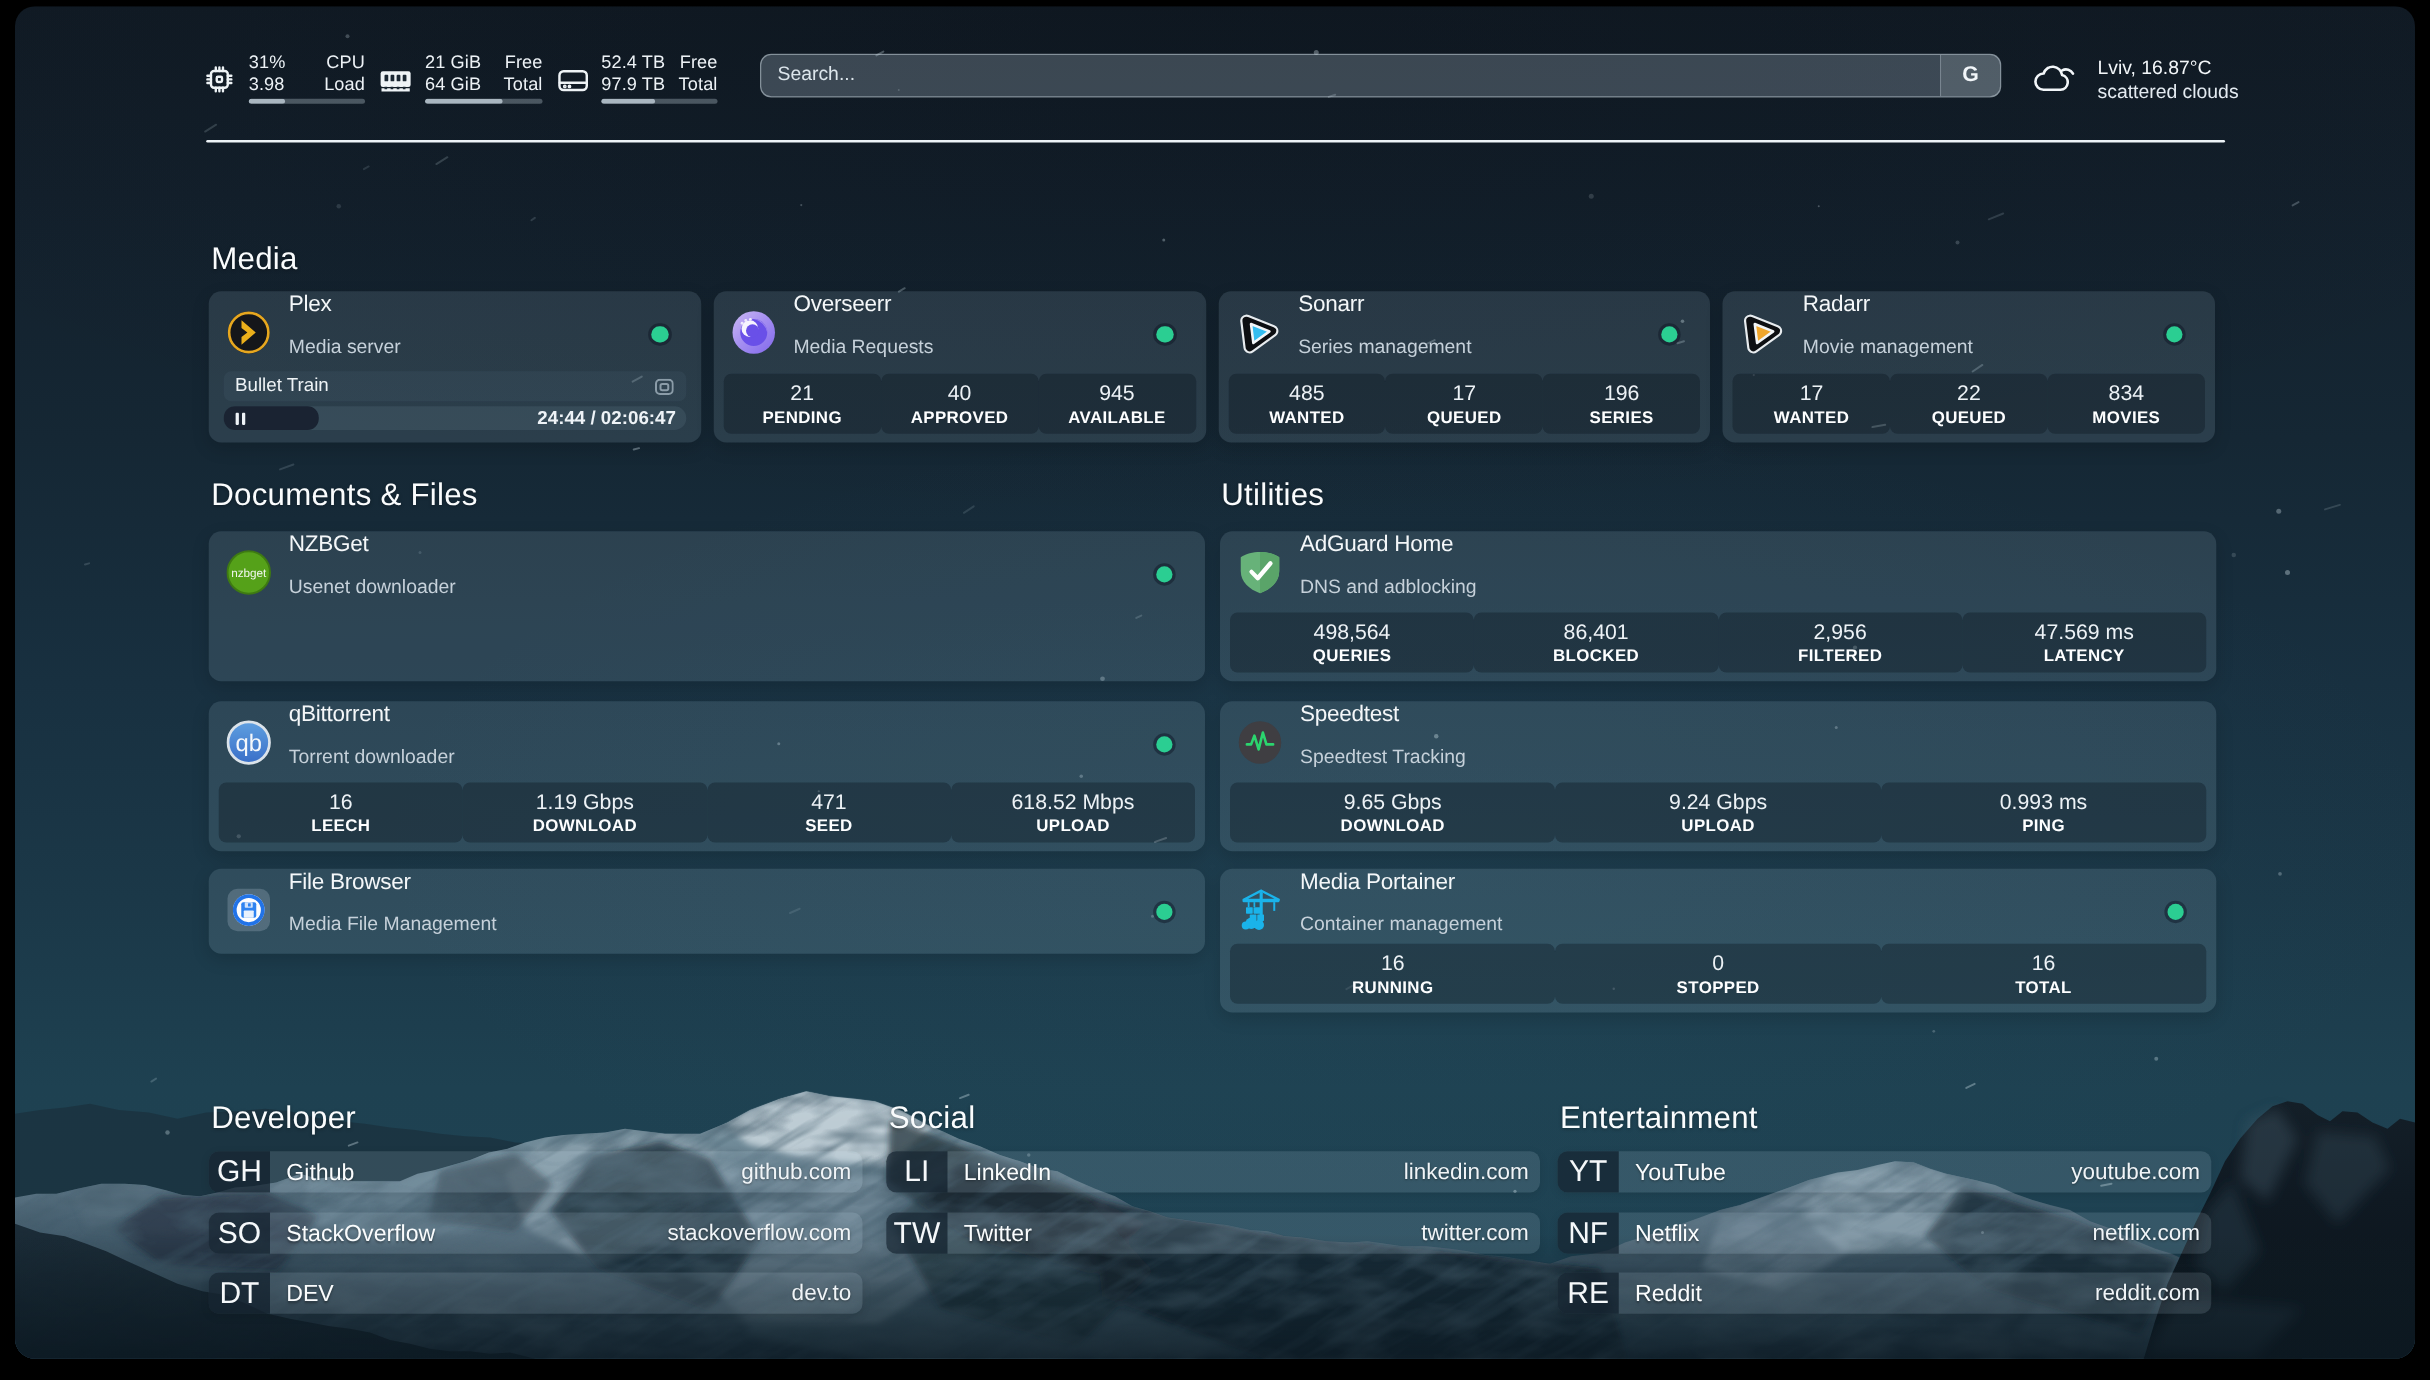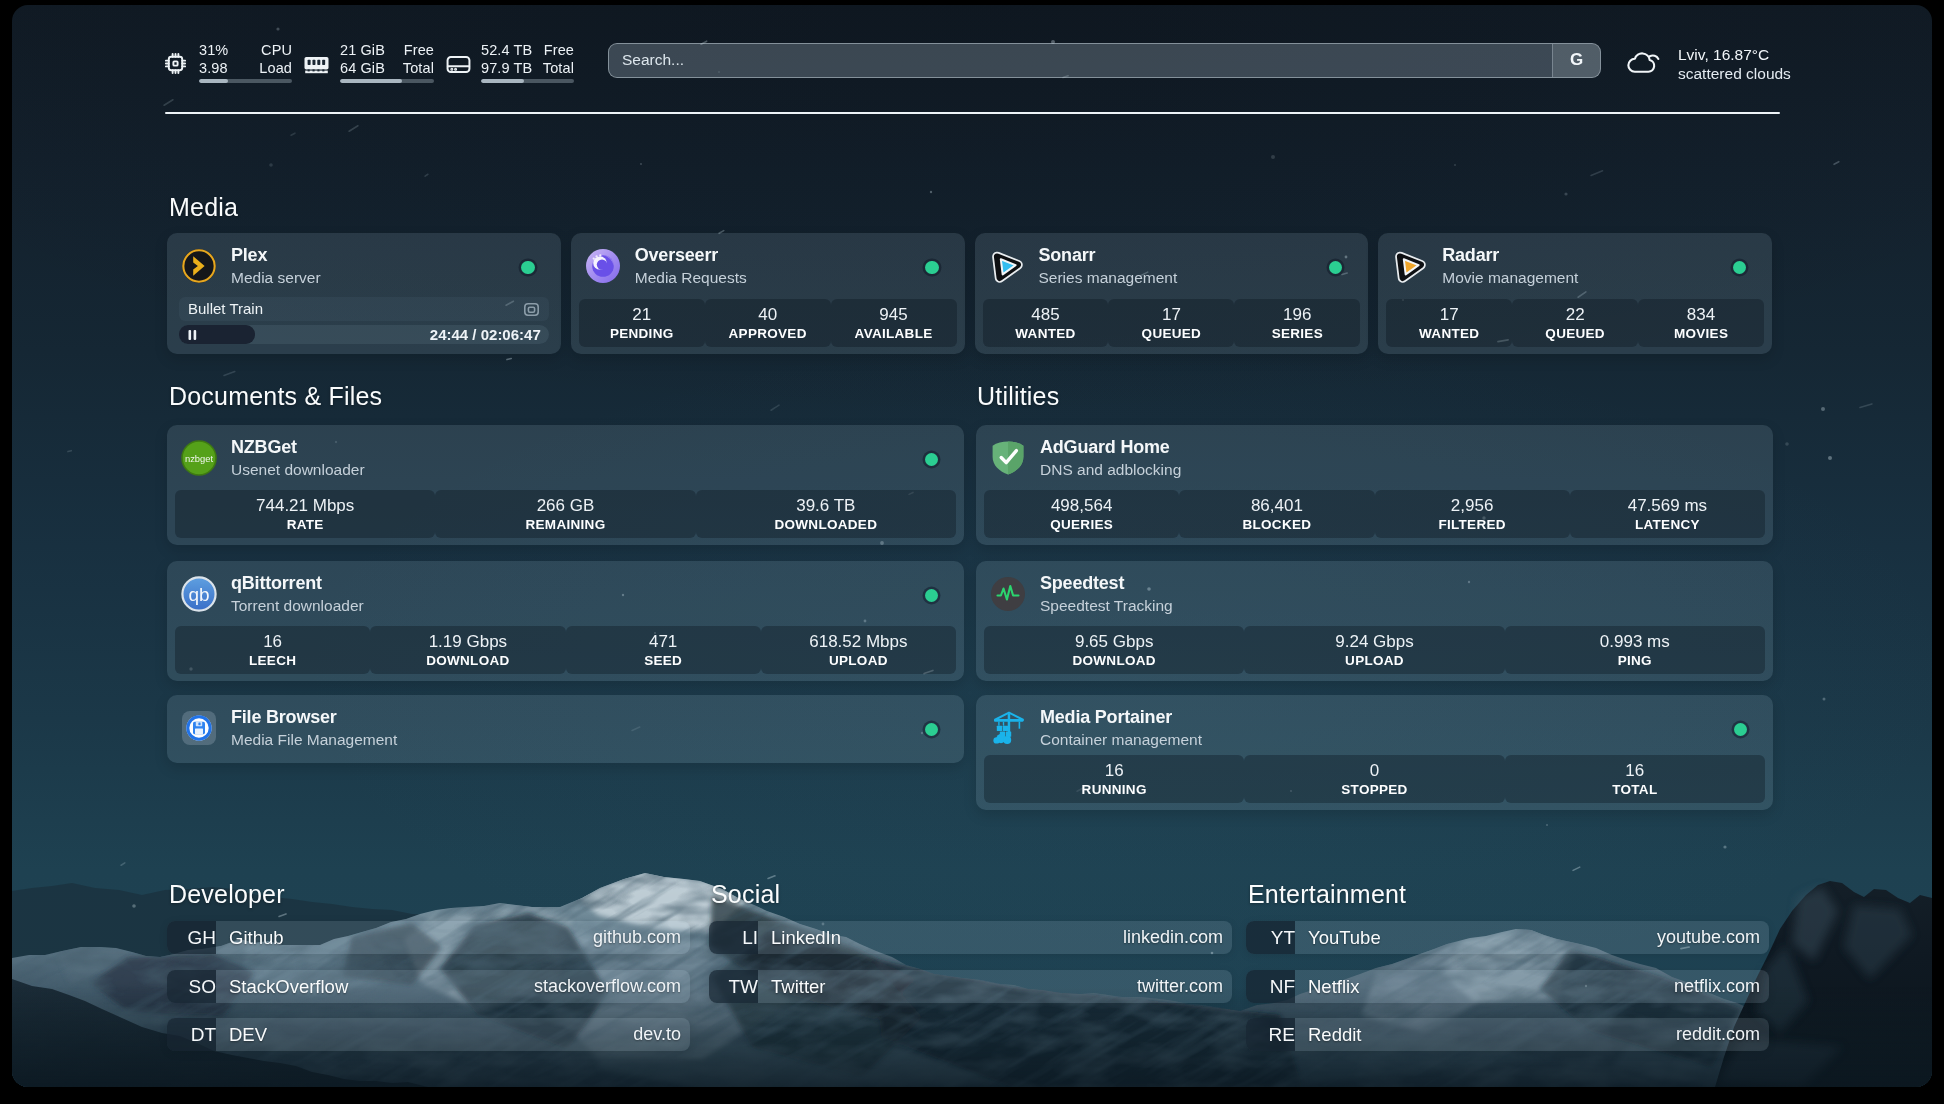--- a/index.html
+++ b/index.html
@@ -15,29 +15,29 @@
 .hw .bar{margin-top:2px;height:3.5px;border-radius:2px;background:rgba(200,215,225,.32);overflow:hidden}
 .hw .bar i{display:block;height:100%;border-radius:2px;background:#a9b6c0}
 .search{position:absolute;left:596px;top:38px;width:993px;height:35px;border:1.5px solid rgba(205,217,226,.50);border-radius:9px;background:rgba(182,200,216,.27)}
 .search span{position:absolute;left:13px;top:0;line-height:32px;font-size:15.5px;color:#dde6ec}
 .gbtn{position:absolute;right:0;top:0;bottom:0;width:48px;background:rgba(222,232,240,.13);border-left:1.5px solid rgba(205,217,226,.32);border-radius:0 7px 7px 0;color:#f2f6f9;font-size:17px;font-weight:700;text-align:center;line-height:32px}
 .wtxt{position:absolute;color:#f2f6f9;font-size:15.5px;line-height:19px}
 .sep{position:absolute;left:153px;top:107px;width:1615px;height:2px;background:#edf3f7;border-radius:1px}
 .h{position:absolute;font-size:25px;font-weight:500;color:#fafcfd;letter-spacing:.2px;text-shadow:0 1px 3px rgba(0,0,0,.35)}
 .card{position:absolute;background:rgba(196,224,240,.13);border-radius:10px;box-shadow:0 5px 14px rgba(0,0,0,.14)}
 .cicon{position:absolute;left:14px;top:15px;width:36px;height:36px}
-.ctitle{position:absolute;left:64px;top:12px;font-size:18px;font-weight:700;color:#f4f7f9;letter-spacing:-.2px;white-space:nowrap}
+.ctitle{position:absolute;left:64px;top:0;font-size:18px;font-weight:400;color:#f4f7f9;letter-spacing:-.2px;white-space:nowrap}
 .csub{position:absolute;left:64px;top:36px;font-size:15.5px;color:#c6d1da;white-space:nowrap}
 .cdot{position:absolute;width:13.5px;height:13.5px;border-radius:50%;background:#2bce92;right:26px;top:27.5px;box-shadow:0 0 0 2.5px rgba(13,20,34,.45)}
 .stats{position:absolute;left:8px;right:8px;bottom:7px;height:48px;display:flex;gap:0}
 .sb{flex:1;background:rgba(9,19,27,.34);border-radius:6px;text-align:center;padding-top:4px}
 .sb .n{font-size:17px;color:#edf2f6;line-height:21px;margin-top:1px}
 .sb .l{font-size:13.5px;font-weight:700;color:#fdfeff;line-height:18px;letter-spacing:.3px}
 .bmrow{position:absolute;height:33px;border-radius:8px;background:rgba(195,220,235,.14);box-shadow:0 2px 8px rgba(0,0,0,.10)}
-.bmabbr{position:absolute;left:0;top:0;bottom:0;width:49px;background:rgba(11,24,36,.66);color:#f5f8fa;font-size:19px;text-align:right;line-height:33px;border-radius:8px 0 0 8px}
+.bmabbr{position:absolute;left:0;top:0;bottom:0;width:49px;background:rgba(11,24,36,.66);color:#f5f8fa;font-size:24px;text-align:center;line-height:33px;border-radius:8px 0 0 8px}
 .bmname{position:absolute;left:62px;font-size:18.5px;color:#fafcfd;line-height:33px;text-shadow:0 1px 2px rgba(0,0,0,.4)}
 .bmurl{position:absolute;right:9px;font-size:18px;color:#f0f4f7;line-height:33px;text-shadow:0 1px 2px rgba(0,0,0,.4)}
 .ptrack{position:absolute;left:12px;right:12px;top:92px;height:19px;border-radius:10px;background:rgba(170,200,220,.10)}
 .pfill{position:absolute;left:0;top:0;width:76px;height:19px;border-radius:9px;background:#1a2332}
 .ptime{position:absolute;right:8px;top:0;line-height:19px;font-size:15px;font-weight:600;color:#eef3f7}
 .brow{position:absolute;left:12px;right:12px;top:64px;height:24px;border-radius:6px;background:rgba(170,200,220,.055)}
 .brow span{position:absolute;left:9px;line-height:24px;font-size:15px;color:#eef3f6}
 </style></head>
 <body>
 <div class="screen">
@@ -384,34 +384,20 @@
 <div class="h" style="left:965px;top:377px">Utilities</div>
 <div class="card" style="left:155px;top:420px;width:797px;height:120px">
       <svg class="cicon" viewBox="0 0 36 36">
         <circle cx="18" cy="18" r="17" fill="#55a119"></circle>
         <circle cx="18" cy="18" r="17" fill="none" stroke="#3e7a12" stroke-width="1.6"></circle>
         <text x="18" y="21.6" font-family="Liberation Sans,sans-serif" font-size="9.4" fill="#f2f7ef" text-anchor="middle">nzbget</text>
       </svg>
       <div class="ctitle">NZBGet</div>
       <div class="csub">Usenet downloader</div>
       <div class="cdot"></div>
-      <div class="stats">
-        <div class="sb">
-          <div class="n">744.21 Mbps</div>
-          <div class="l">RATE</div>
-        </div>
-        <div class="sb">
-          <div class="n">266 GB</div>
-          <div class="l">REMAINING</div>
-        </div>
-        <div class="sb">
-          <div class="n">39.6 TB</div>
-          <div class="l">DOWNLOADED</div>
-        </div>
-      </div>
     </div>
 <div class="card" style="left:964px;top:420px;width:797px;height:120px">
       <svg class="cicon" viewBox="0 0 36 36">
         <defs>
           <clipPath id="agr">
             <rect x="18" y="0" width="18" height="36"></rect>
           </clipPath>
         </defs>
         <path id="agp" d="M18 1.6 C23.5 1.6 29.5 3 33.4 5.8 V16.8 C33.4 25.6 26.6 31.4 18 34.6 C9.4 31.4 2.6 25.6 2.6 16.8 V5.8 C6.5 3 12.5 1.6 18 1.6 Z" fill="#67b279"></path>
         <path d="M18 1.6 C23.5 1.6 29.5 3 33.4 5.8 V16.8 C33.4 25.6 26.6 31.4 18 34.6 Z" fill="#5aa469"></path>

